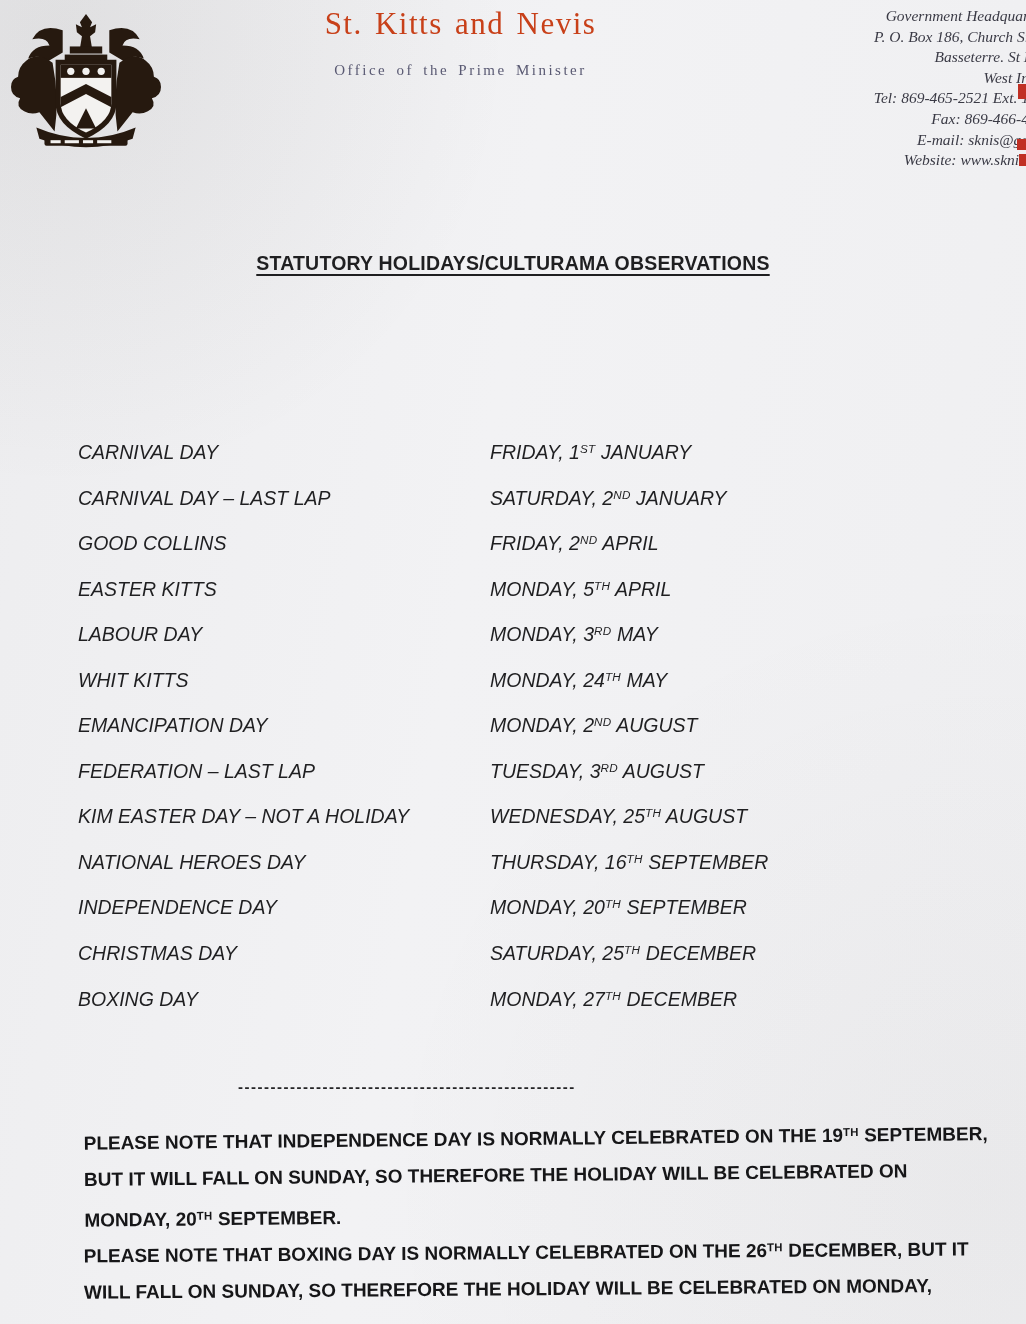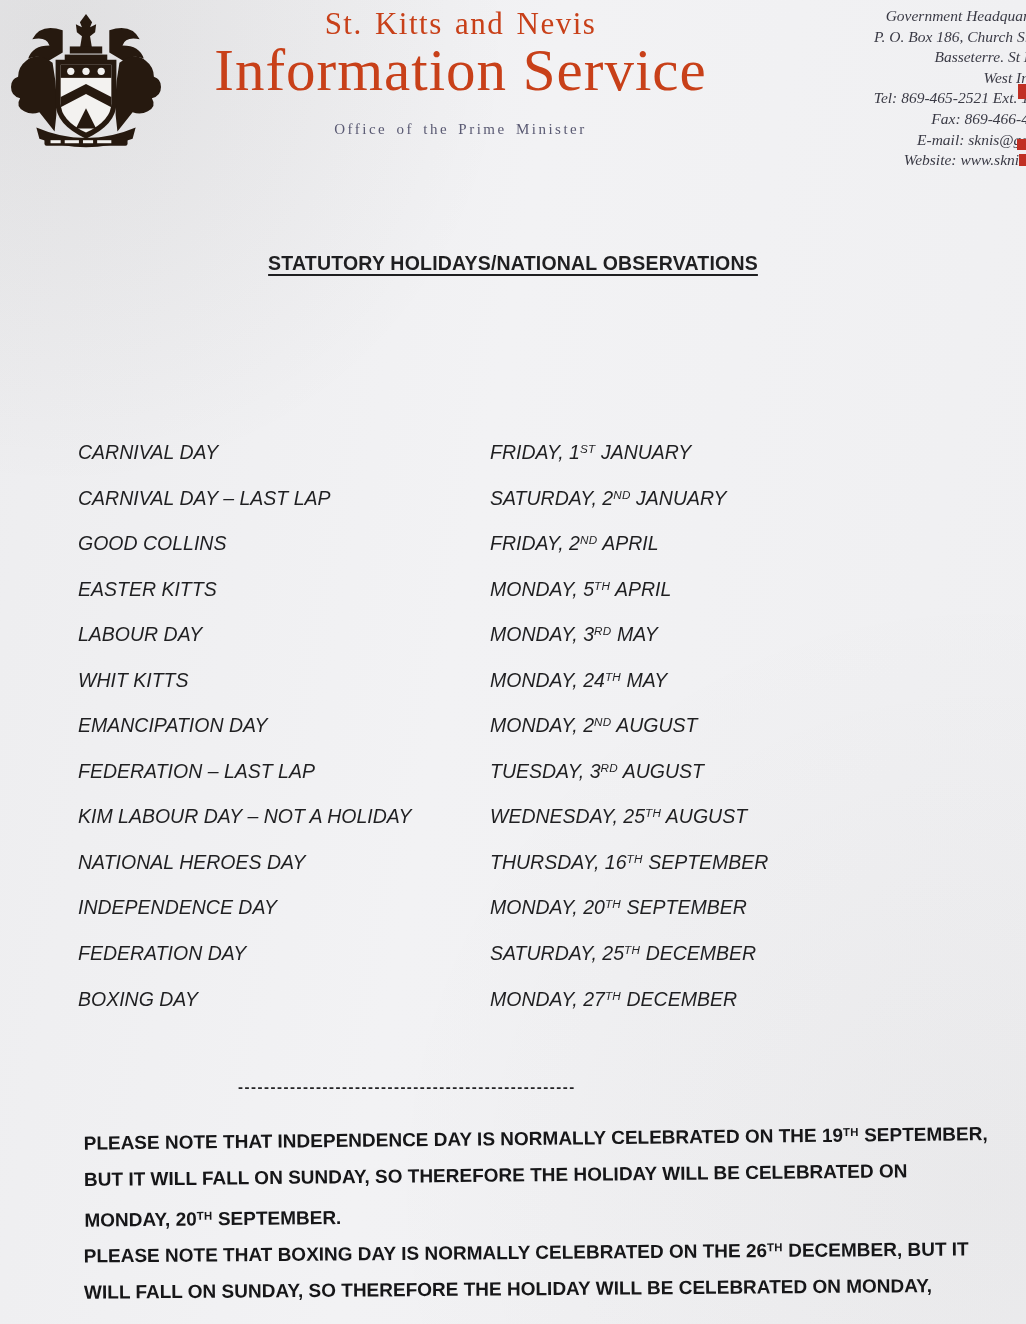--- a/index.html
+++ b/index.html
@@ -113,41 +113,40 @@
       <rect x="34" y="124" width="82" height="8" rx="2"></rect>
       <rect x="40" y="126.5" width="10" height="3" fill="#f3f2f0"></rect>
       <rect x="54" y="126.5" width="14" height="3" fill="#f3f2f0"></rect>
       <rect x="72" y="126.5" width="10" height="3" fill="#f3f2f0"></rect>
       <rect x="86" y="126.5" width="14" height="3" fill="#f3f2f0"></rect>
     </g>
   </svg>
 
   <div class="header-center">
     <div class="org-region">St. Kitts and Nevis</div>
-    <div class="org-name">Information Service</div>
     <div class="org-office">Office of the Prime Minister</div>
   </div>
 
   <div class="contact">
     <div class="contact-line">Government Headquar</div>
     <div class="contact-line">P. O. Box 186, Church Si</div>
     <div class="contact-line">Basseterre. St I</div>
     <div class="contact-line">West In</div>
     <div class="contact-line">Tel: 869-465-2521 Ext. 1</div>
     <div class="contact-line">Fax: 869-466-4</div>
     <div class="contact-line">E-mail: sknis@go</div>
     <div class="contact-line">Website: www.sknis.</div>
   </div>
 
   <div class="edge-mark m1"></div>
   <div class="edge-mark m2"></div>
   <div class="edge-mark m3"></div>
 
   <div class="doc-titles">
-    <div class="doc-title">STATUTORY HOLIDAYS/NATIONAL OBSERVATIONS</div>
+    <div class="doc-title">STATUTORY HOLIDAYS/CULTURAMA OBSERVATIONS</div>
   </div>
 
   <div class="holidays">
     <div class="holiday-row" style="display:contents">
       <div class="holiday-name">CARNIVAL DAY</div>
       <div class="holiday-date">FRIDAY, 1<sup>ST</sup> JANUARY</div>
     </div>
 
     <div class="holiday-row" style="display:contents">
       <div class="holiday-name">CARNIVAL DAY – LAST LAP</div>
@@ -178,36 +177,36 @@
       <div class="holiday-name">EMANCIPATION DAY</div>
       <div class="holiday-date">MONDAY, 2<sup>ND</sup> AUGUST</div>
     </div>
 
     <div class="holiday-row" style="display:contents">
       <div class="holiday-name">FEDERATION – LAST LAP</div>
       <div class="holiday-date">TUESDAY, 3<sup>RD</sup> AUGUST</div>
     </div>
 
     <div class="holiday-row" style="display:contents">
-      <div class="holiday-name">KIM LABOUR DAY – NOT A HOLIDAY</div>
+      <div class="holiday-name">KIM EASTER DAY – NOT A HOLIDAY</div>
       <div class="holiday-date">WEDNESDAY, 25<sup>TH</sup> AUGUST</div>
     </div>
 
     <div class="holiday-row" style="display:contents">
       <div class="holiday-name">NATIONAL HEROES DAY</div>
       <div class="holiday-date">THURSDAY, 16<sup>TH</sup> SEPTEMBER</div>
     </div>
 
     <div class="holiday-row" style="display:contents">
       <div class="holiday-name">INDEPENDENCE DAY</div>
       <div class="holiday-date">MONDAY, 20<sup>TH</sup> SEPTEMBER</div>
     </div>
 
     <div class="holiday-row" style="display:contents">
-      <div class="holiday-name">FEDERATION DAY</div>
+      <div class="holiday-name">CHRISTMAS DAY</div>
       <div class="holiday-date">SATURDAY, 25<sup>TH</sup> DECEMBER</div>
     </div>
 
     <div class="holiday-row" style="display:contents">
       <div class="holiday-name">BOXING DAY</div>
       <div class="holiday-date">MONDAY, 27<sup>TH</sup> DECEMBER</div>
     </div>
   </div>
 
   <div class="divider">----------------------------------------------------</div>

